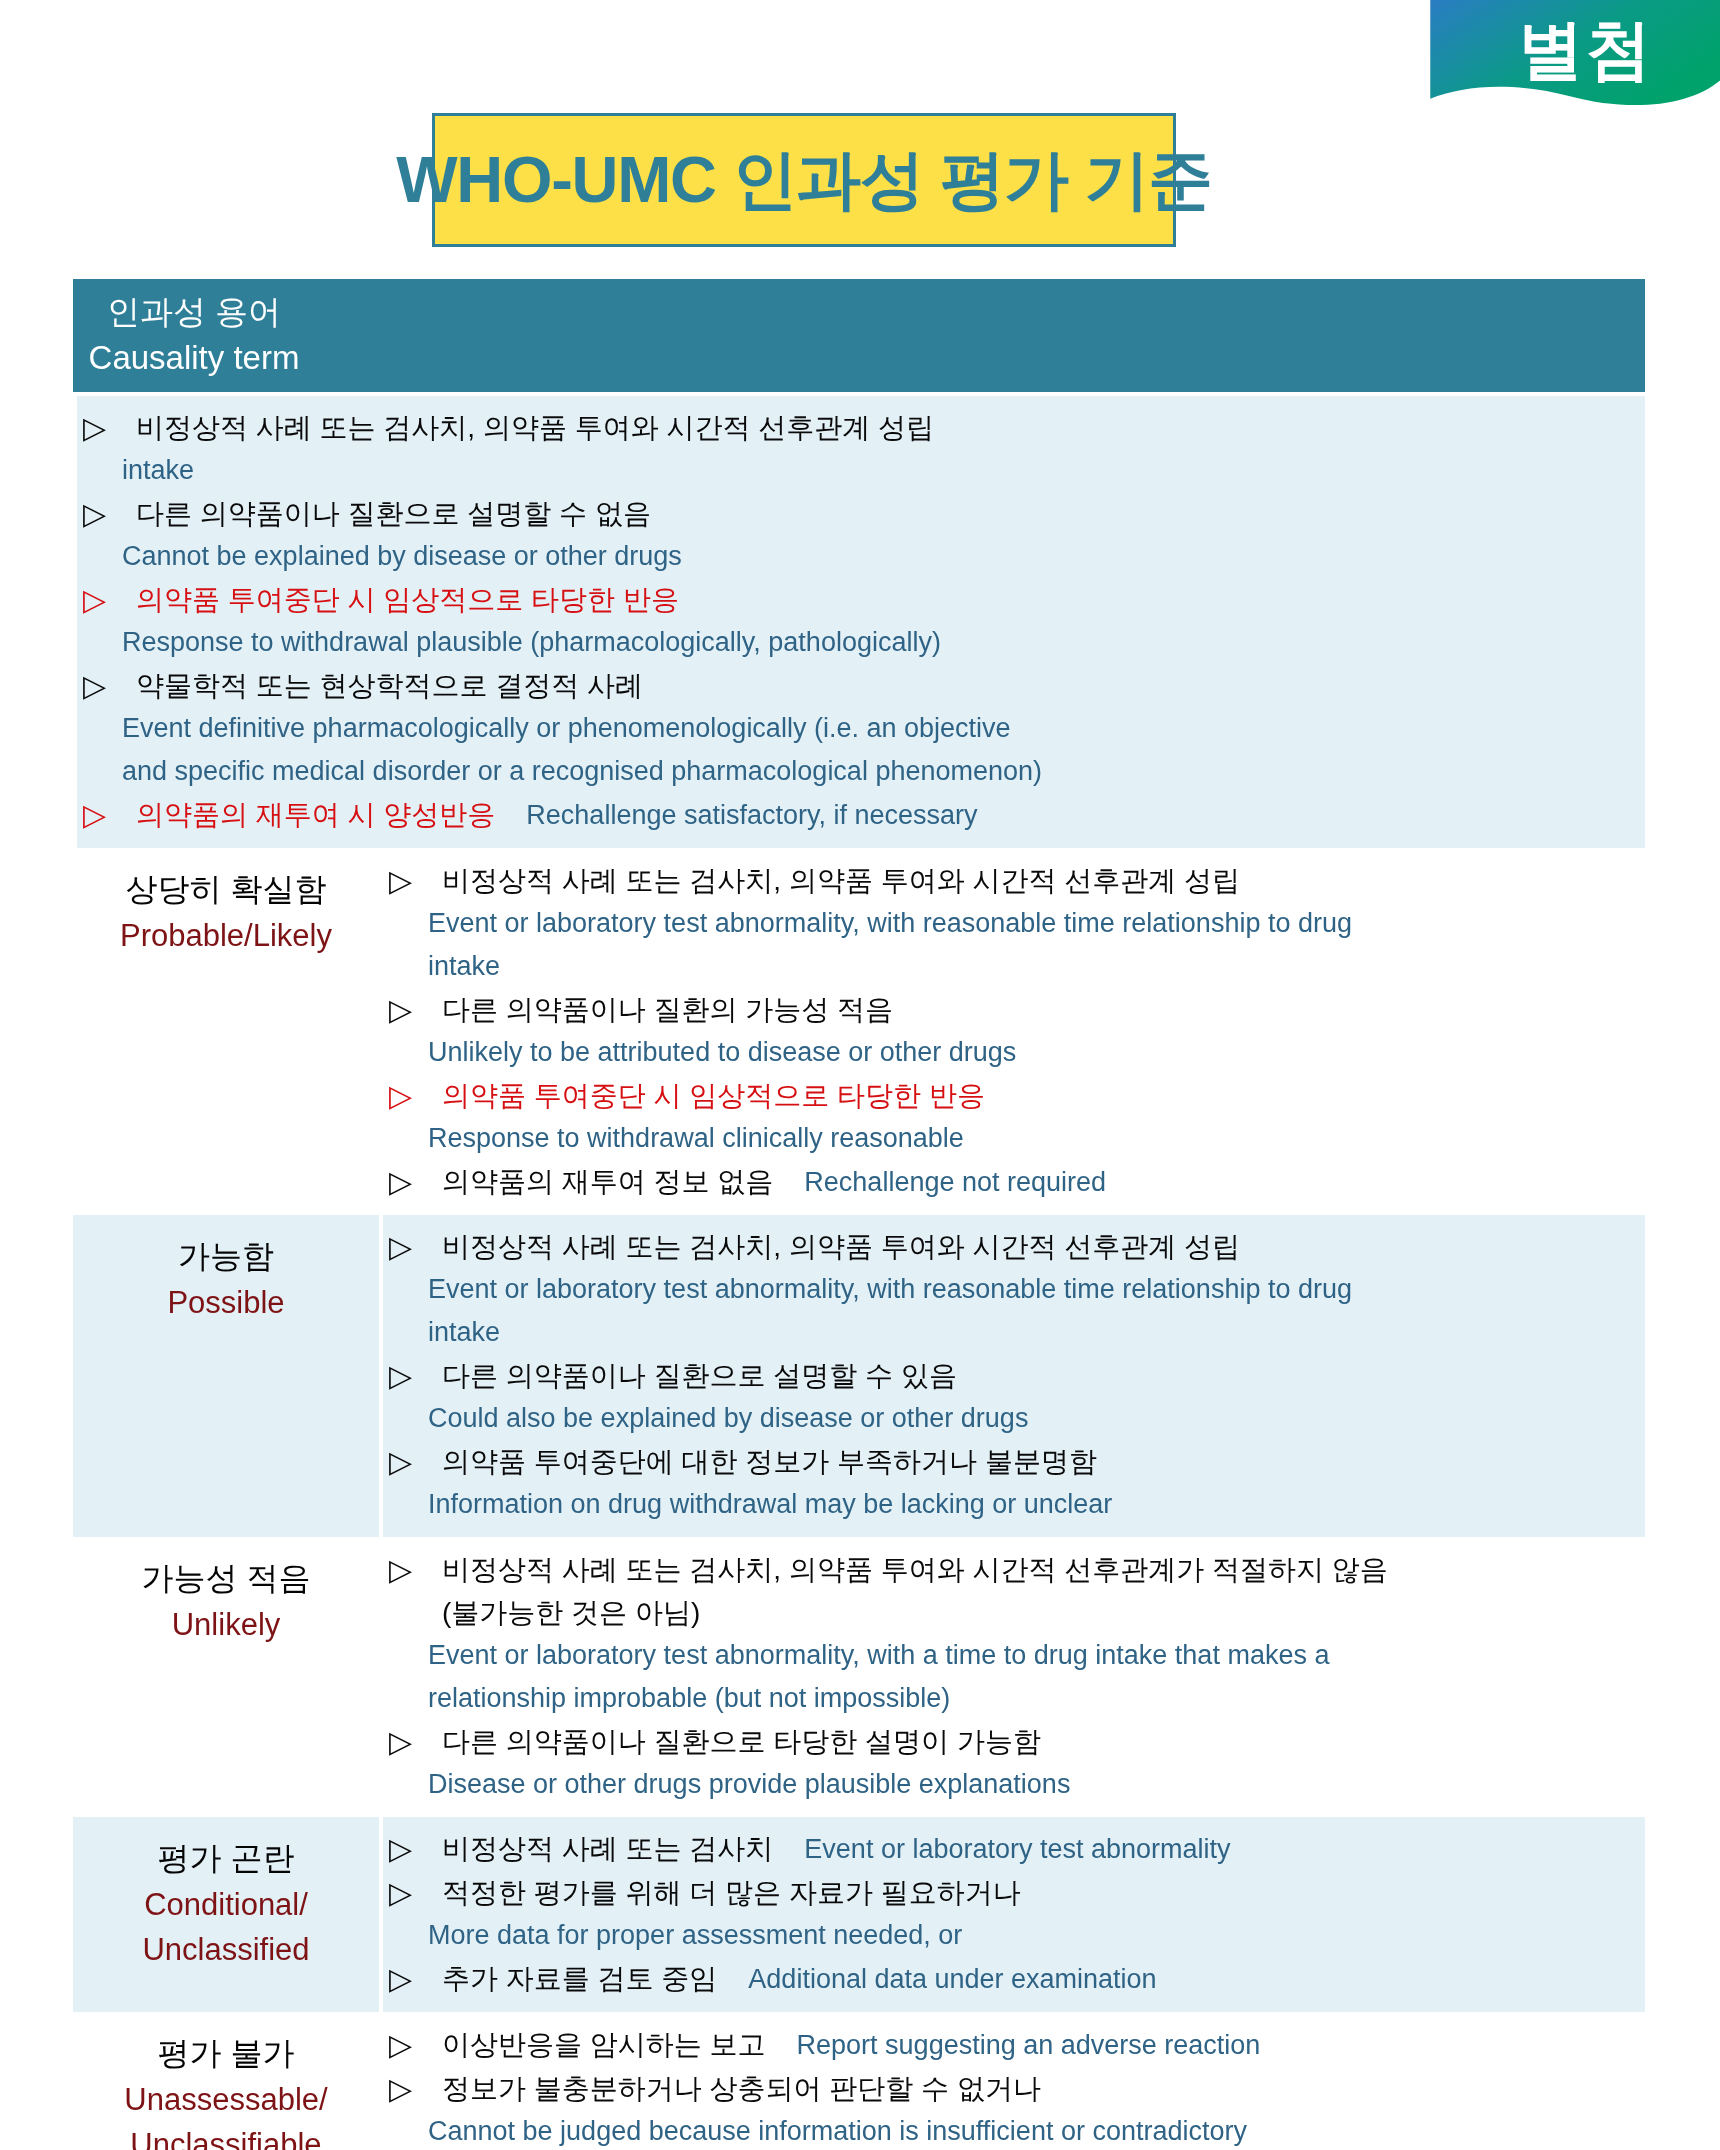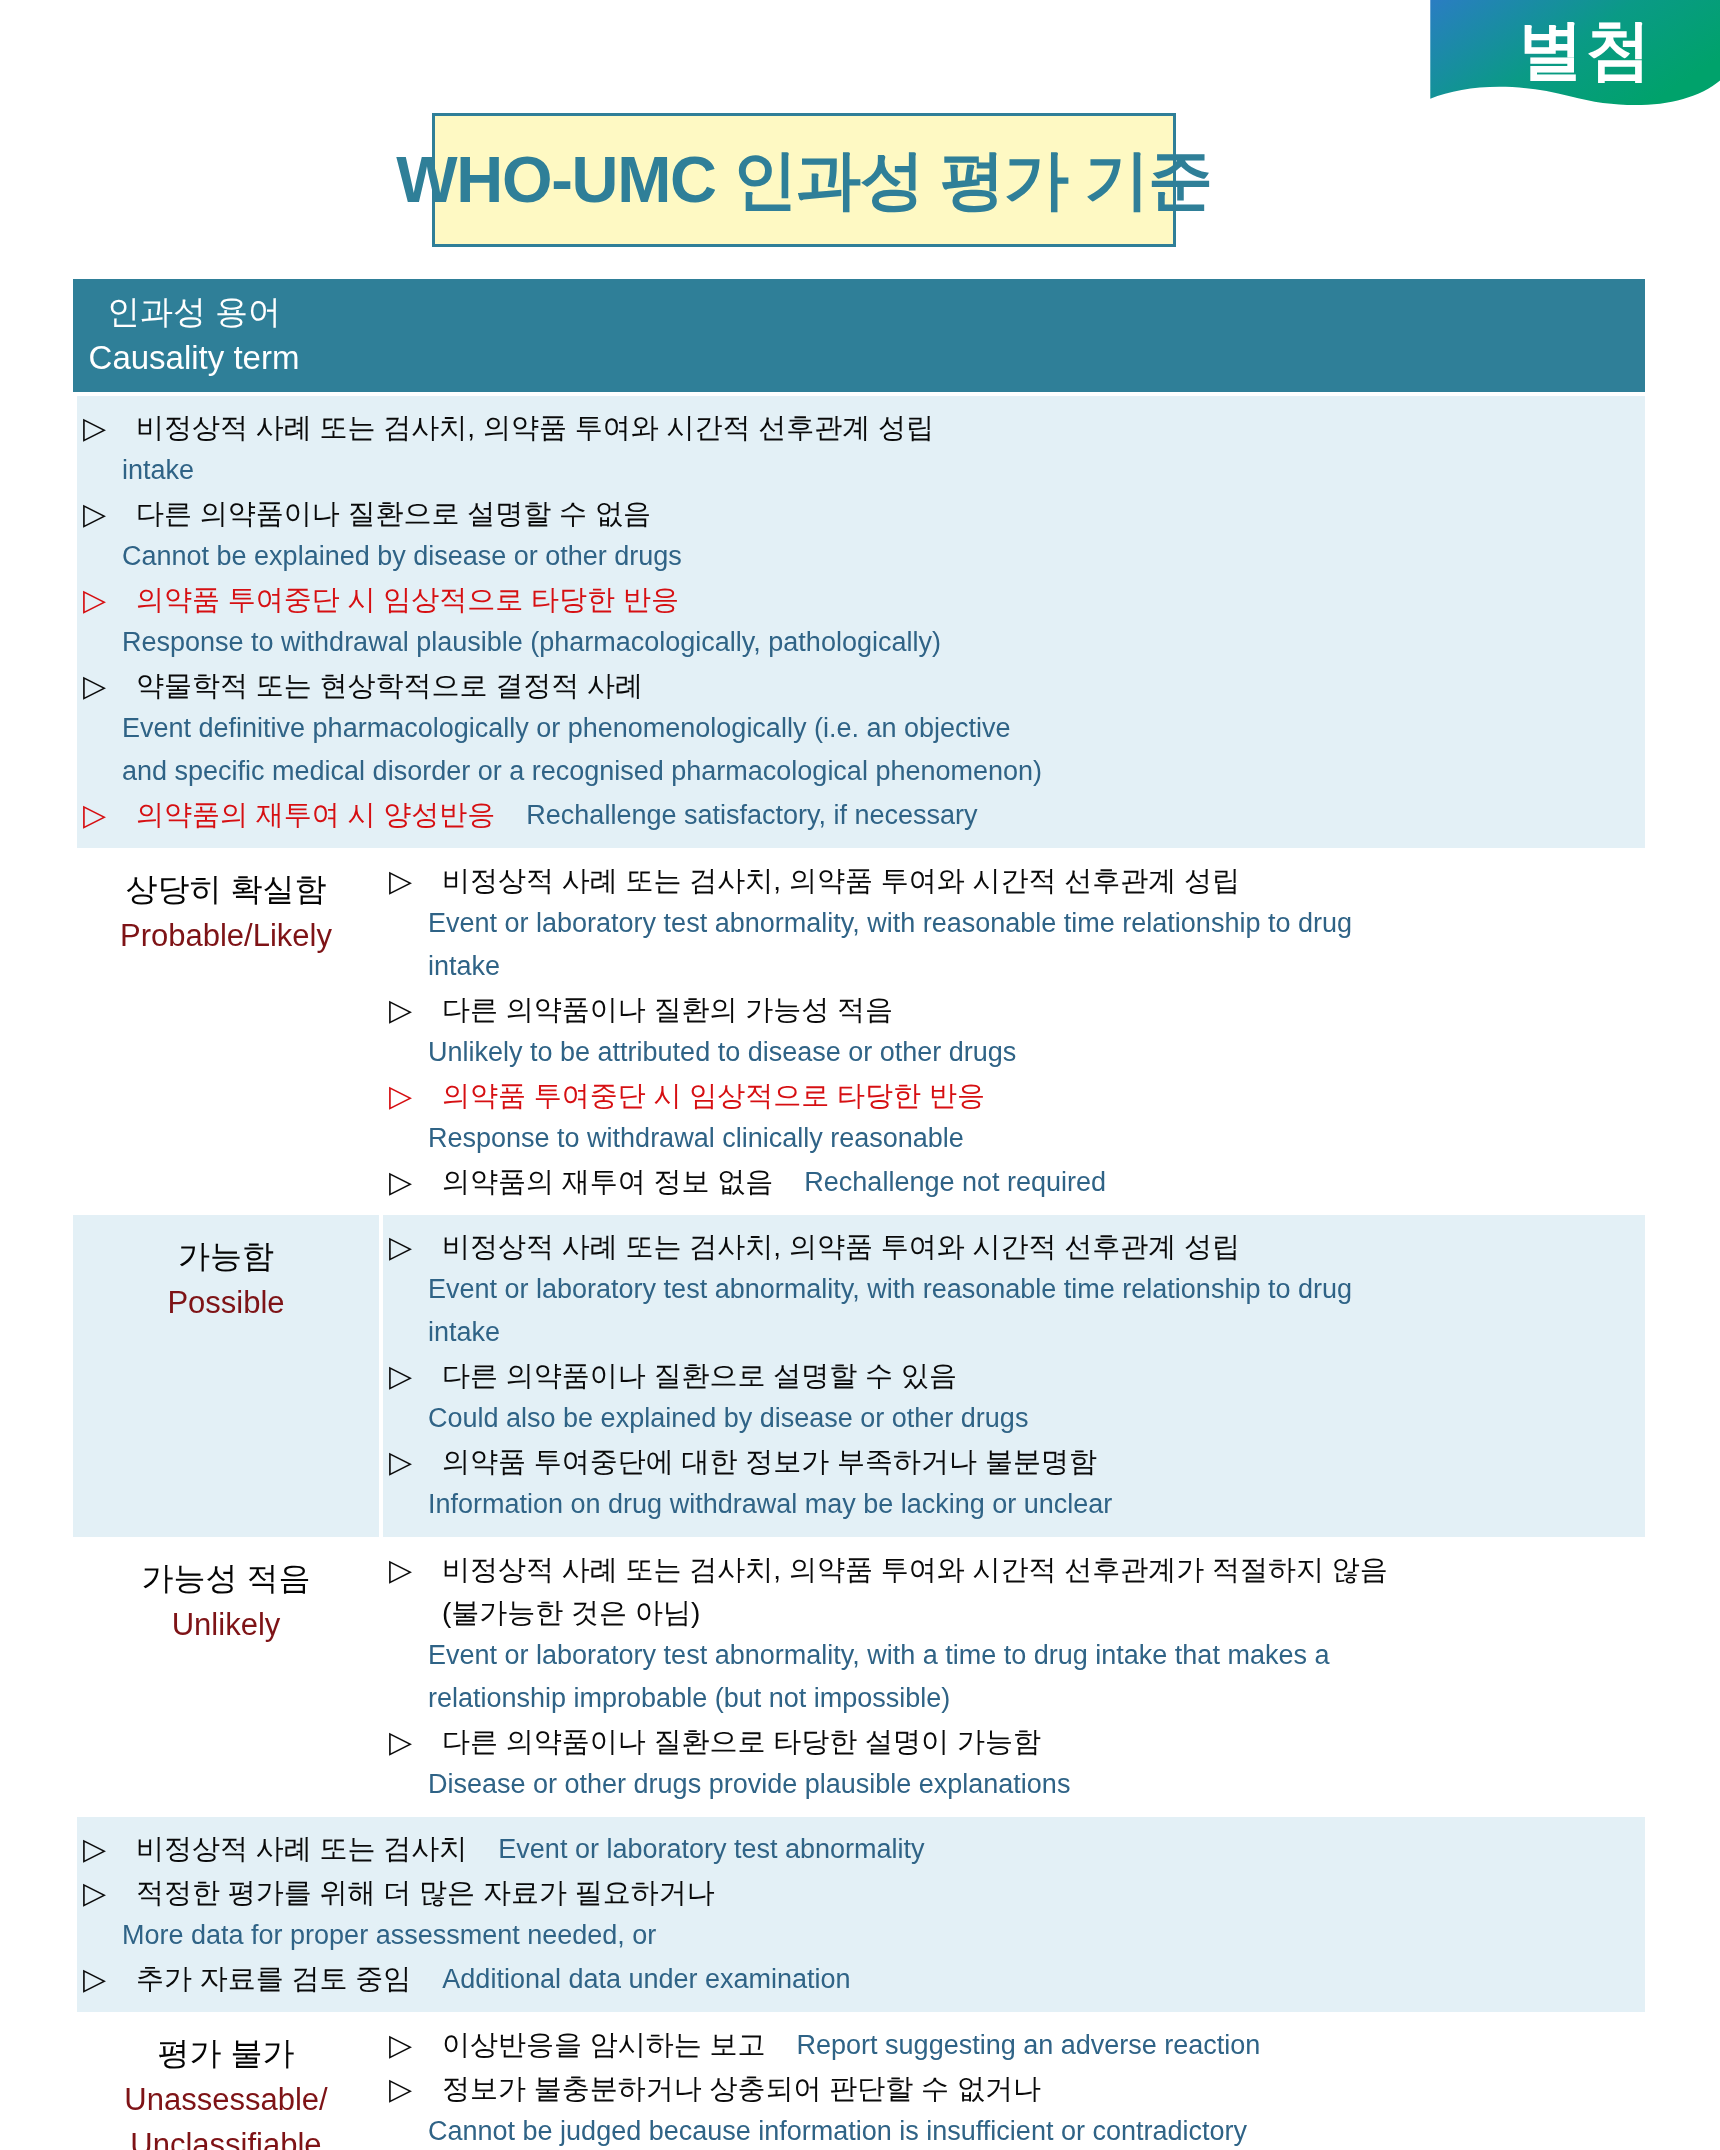--- a/index.html
+++ b/index.html
@@ -8,21 +8,21 @@
     font-family:"Liberation Sans","DejaVu Sans",sans-serif;
     overflow:hidden;
   }
   
   .badge{position:absolute;top:0;left:1430px;width:327px;height:116px;}
   .badge svg{display:block;}
   
   .title-box{
     position:absolute;left:432px;top:113px;width:744px;height:134px;
     border:3px solid var(--teal);box-sizing:border-box;
-    display:flex;align-items:center;justify-content:center;background:#fef9c3;
+    display:flex;align-items:center;justify-content:center;background:#fde047;
   }
   .title-box .t{
     color:var(--teal);font-size:65px;font-weight:bold;letter-spacing:-1.3px;
     white-space:nowrap;
   }
   
   .tbl{position:absolute;left:73px;top:279px;width:1572px;}
   .hdr{display:flex;background:var(--teal);color:#fff;text-align:center;margin-bottom:4.3px;}
   .hdr .c1{width:242px;padding:10.3px 0;border-radius:24px;}
   .hdr .c2{flex:1;border-left:4.3px solid #fff;padding:10.3px 0;}
@@ -127,20 +127,25 @@
     <div class="content">
           <div class="line"><span class="tri">▷</span>비정상적 사례 또는 검사치, 의약품 투여와 시간적 선후관계가 적절하지 않음</div>
           <div class="line cont">(불가능한 것은 아님)</div>
           <div class="line sub">Event or laboratory test abnormality, with a time to drug intake that makes a</div>
           <div class="line sub">relationship improbable (but not impossible)</div>
           <div class="line"><span class="tri">▷</span>다른 의약품이나 질환으로 타당한 설명이 가능함</div>
           <div class="line sub">Disease or other drugs provide plausible explanations</div>
         </div>
   </div>
       <div class="row light">
+    <div class="term">
+      <div class="ko">평가 곤란</div>
+      <div class="en">Conditional/
+Unclassified</div>
+    </div>
     <div class="content">
           <div class="line"><span class="tri">▷</span>비정상적 사례 또는 검사치<span class="inline-en">Event or laboratory test abnormality</span></div>
           <div class="line"><span class="tri">▷</span>적정한 평가를 위해 더 많은 자료가 필요하거나</div>
           <div class="line sub">More data for proper assessment needed, or</div>
           <div class="line"><span class="tri">▷</span>추가 자료를 검토 중임<span class="inline-en">Additional data under examination</span></div>
         </div>
   </div>
       <div class="row white">
     <div class="term">
       <div class="ko">평가 불가</div>

